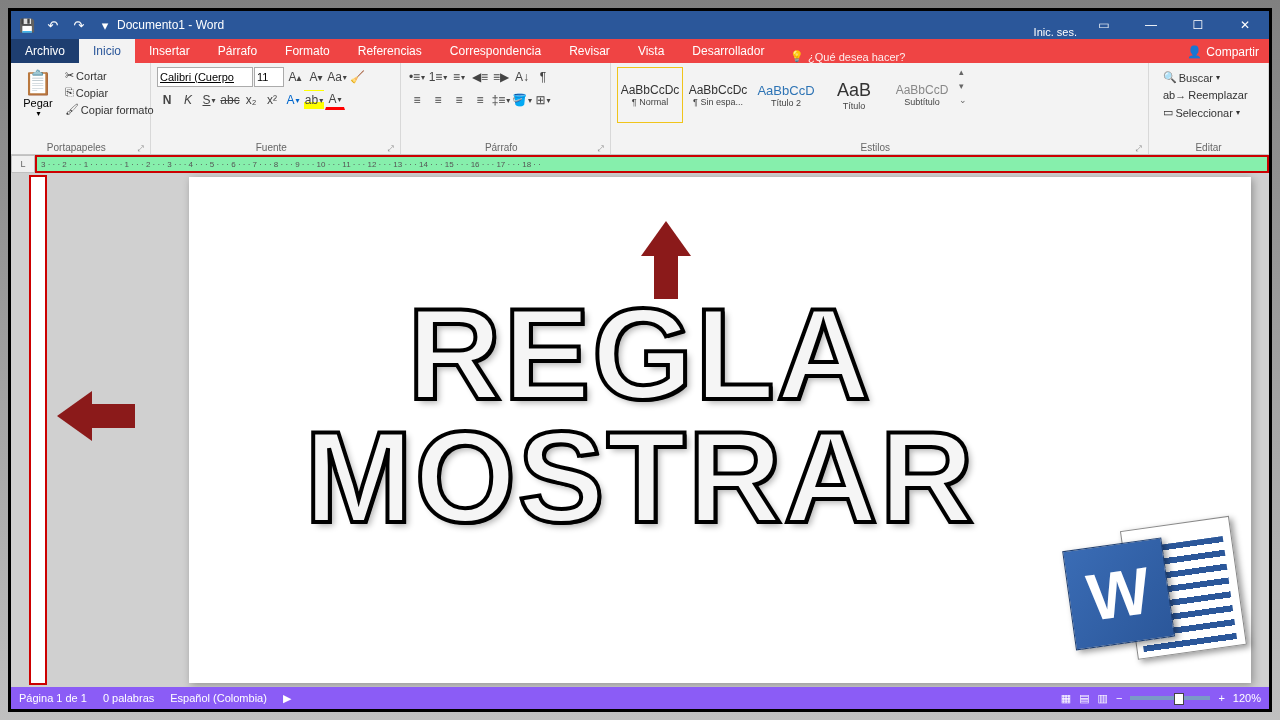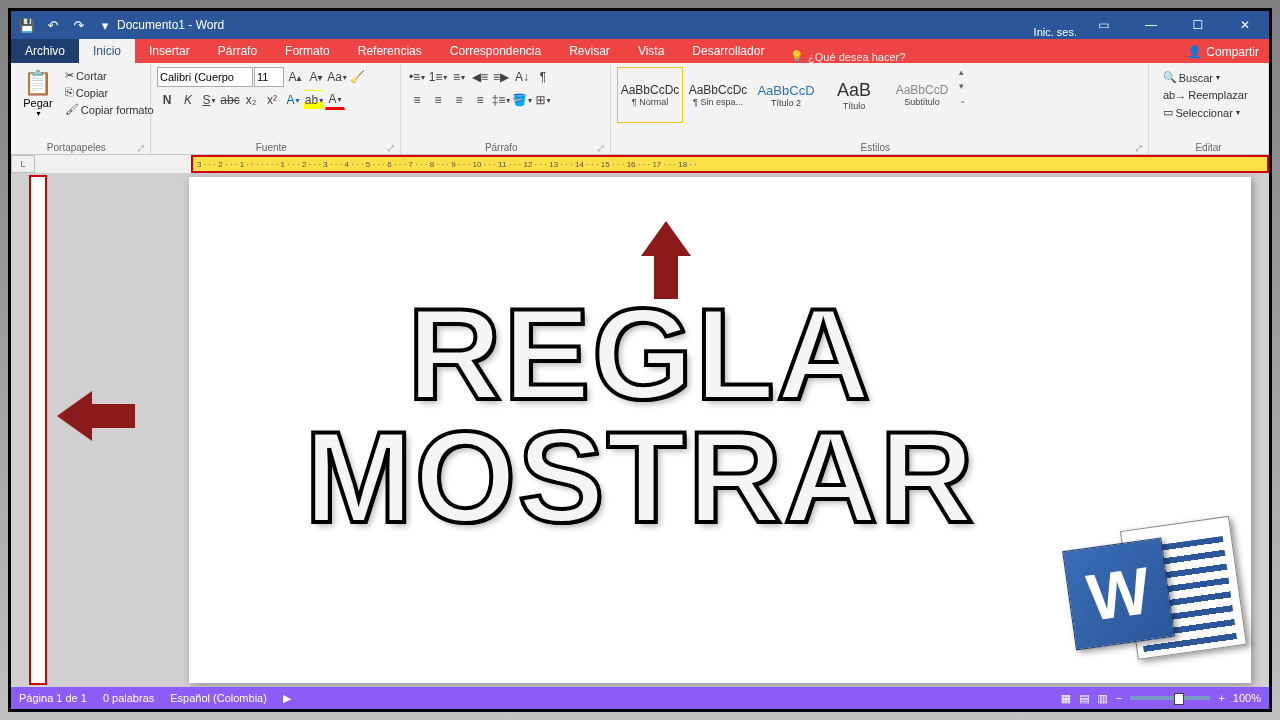--- a/index.html
+++ b/index.html
@@ -26,21 +26,21 @@
 .clip-col{display:flex;flex-direction:column;gap:0}
 .font-select{border:1px solid #ababab;background:#fff;padding:1px 2px;font-size:11px;height:20px}
 .row{display:flex;gap:1px;align-items:center}
 .icon-btn{width:20px;height:20px;display:flex;align-items:center;justify-content:center;font-size:12px;color:#444;border:1px solid transparent}
 .style-box{width:66px;height:56px;border:1px solid transparent;display:flex;flex-direction:column;align-items:center;justify-content:center;font-size:9px;text-align:center;padding:1px}
 .style-preview{font-size:14px;color:#333}
 .style-name{color:#444;font-size:9px;margin-top:0}
 .edit-col{display:flex;flex-direction:column;gap:1px;padding:2px 4px}
 .ruler-area{height:18px;background:#f0f0f0;display:flex;position:relative}
 .ruler-corner{width:24px;height:18px;background:#f0f0f0;border:1px solid #c0c0c0;font-size:9px;display:flex;align-items:center;justify-content:center;color:#666}
-.ruler-h{flex:1;background:#fde047;border:2px solid #c00;position:relative;font-size:8px;color:#555;overflow:hidden;margin-left:156px}
+.ruler-h{flex:1;background:#86efac;border:2px solid #c00;position:relative;font-size:8px;color:#555;overflow:hidden;}
 .ruler-ticks{display:flex;height:100%;align-items:center;padding-left:4px;gap:0;letter-spacing:0}
 .doc-area{position:relative;height:calc(100% - 28px - 24px - 92px - 18px - 22px);background:#d0d0d0;display:flex}
 .ruler-v{width:18px;background:#fff;border:2px solid #c00;margin:2px 2px 2px 18px;position:relative}
 .page{flex:1;background:#fff;margin:4px 18px 4px 140px;box-shadow:2px 2px 8px rgba(0,0,0,.3);position:relative}
 .statusbar{position:absolute;bottom:0;left:0;right:0;height:22px;background:#8b5cf6;color:#fff;display:flex;align-items:center;font-size:11px;padding:0 8px;gap:16px}
 .status-right{margin-left:auto;display:flex;align-items:center;gap:8px}
 .overlay-text{position:absolute;left:50%;top:58%;transform:translate(-50%,-50%);font-size:130px;font-weight:900;font-family:Impact,"Arial Black",sans-serif;text-align:center;line-height:.95;color:#f5f5f5;-webkit-text-stroke:4px #000;text-shadow:2px 2px 0 #000,4px 4px 6px rgba(0,0,0,.3);white-space:nowrap;letter-spacing:2px}
 .arrow-up{position:absolute;left:630px;top:210px;width:50px;height:80px}
 .arrow-up::before{content:"";position:absolute;top:0;left:0;width:0;height:0;border-left:25px solid transparent;border-right:25px solid transparent;border-bottom:35px solid #8b1a1a}
 .arrow-up::after{content:"";position:absolute;top:33px;left:13px;width:24px;height:45px;background:#8b1a1a}
@@ -109,21 +109,21 @@
       </div>
       <div style="display:flex">
           <div class="group-label" style="flex:1">Portapapeles</div>
           <span class="dlaunch">⤢</span>
         </div>
     </div>
 
     <div class="group" style="width:250px">
       <div class="group-body" style="flex-direction:column;gap:3px">
         <div class="row">
-          <input class="font-select" style="width: 96px;" value="Calibri (Cuerpo">
+          <input class="font-select" style="width: 96px; text-decoration: underline;" value="Calibri (Cuerpo">
           <input class="font-select" style="width: 30px;" value="11">
           <div class="icon-btn">A<sup>▴</sup></div>
           <div class="icon-btn">A<sup>▾</sup></div>
           <div class="icon-btn">Aa<span class="drop">▾</span></div>
           <div class="icon-btn" style="color:#d47">🧹</div>
         </div>
         <div class="row">
           <div class="icon-btn">
               <b>N</b>
             </div>
@@ -240,21 +240,21 @@
     <span>0 palabras</span>
     <span>Español (Colombia)</span>
     <span>▶</span>
     <div class="status-right">
       <span>▦</span>
       <span>▤</span>
       <span>▥</span>
       <span>−</span>
       <div class="zoom-slider"></div>
       <span>+</span>
-      <span>100%</span>
+      <span>120%</span>
     </div>
   </div>
 
   <div class="arrow-up"></div>
   <div class="arrow-left"></div>
   <div class="overlay-text">
     <div>REGLA</div>
     <div>MOSTRAR</div>
   </div>
   <div class="word-logo">

